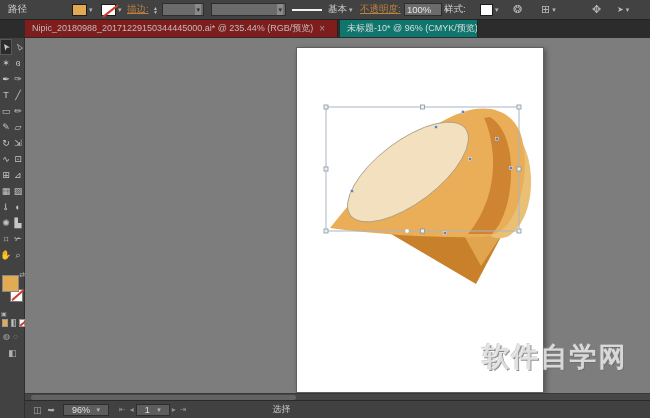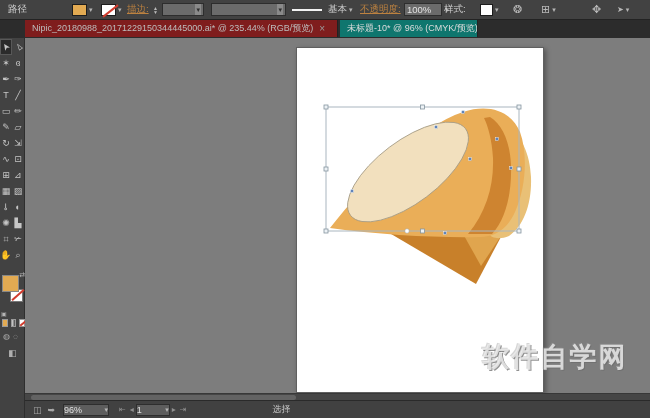--- a/index.html
+++ b/index.html
@@ -62,21 +62,21 @@
              color:rgba(238,238,238,.82);text-shadow:1px 1px 0 rgba(110,110,110,.75),-1px -1px 0 rgba(150,150,150,.4);}
   .wm-title{font-size:27px;font-weight:bold;letter-spacing:2px;line-height:30px;}
   .wm-url{font-size:13px;font-weight:bold;letter-spacing:1px;line-height:14px;color:rgba(225,225,225,.8);}
   .hscroll{position:absolute;left:0;bottom:0;width:625px;height:7px;background:#464646;border-top:1px solid #383838;}
   .hthumb{position:absolute;left:6px;top:1px;width:265px;height:5px;background:#636363;border-radius:3px;}
   
   .status-bar{position:absolute;left:25px;bottom:0;width:625px;height:17px;background:#414141;
               border-top:1px solid #2a2a2a;display:flex;align-items:center;font-size:9px;color:#c4c4c4;}
   .sb-icon{font-size:9px;color:#a8a8a8;}
   .sb-field{background:#5d5d5d;border:1px solid #2e2e2e;height:12px;box-sizing:border-box;
-            display:flex;align-items:center;justify-content:space-between;padding:0 0;color:#e0e0e0;}
+            display:flex;align-items:center;justify-content:space-between;padding:0 8px;color:#e0e0e0;}
   .nav-arrow{color:#909090;font-size:8px;margin:0 2px;}
 </style>
 </head>
 <body>
 
 <div class="app">
 
   <div class="control-bar">
     <div class="cb" style="left:8px;align-items:flex-end;">
         <span class="cb-label">路径</span>

